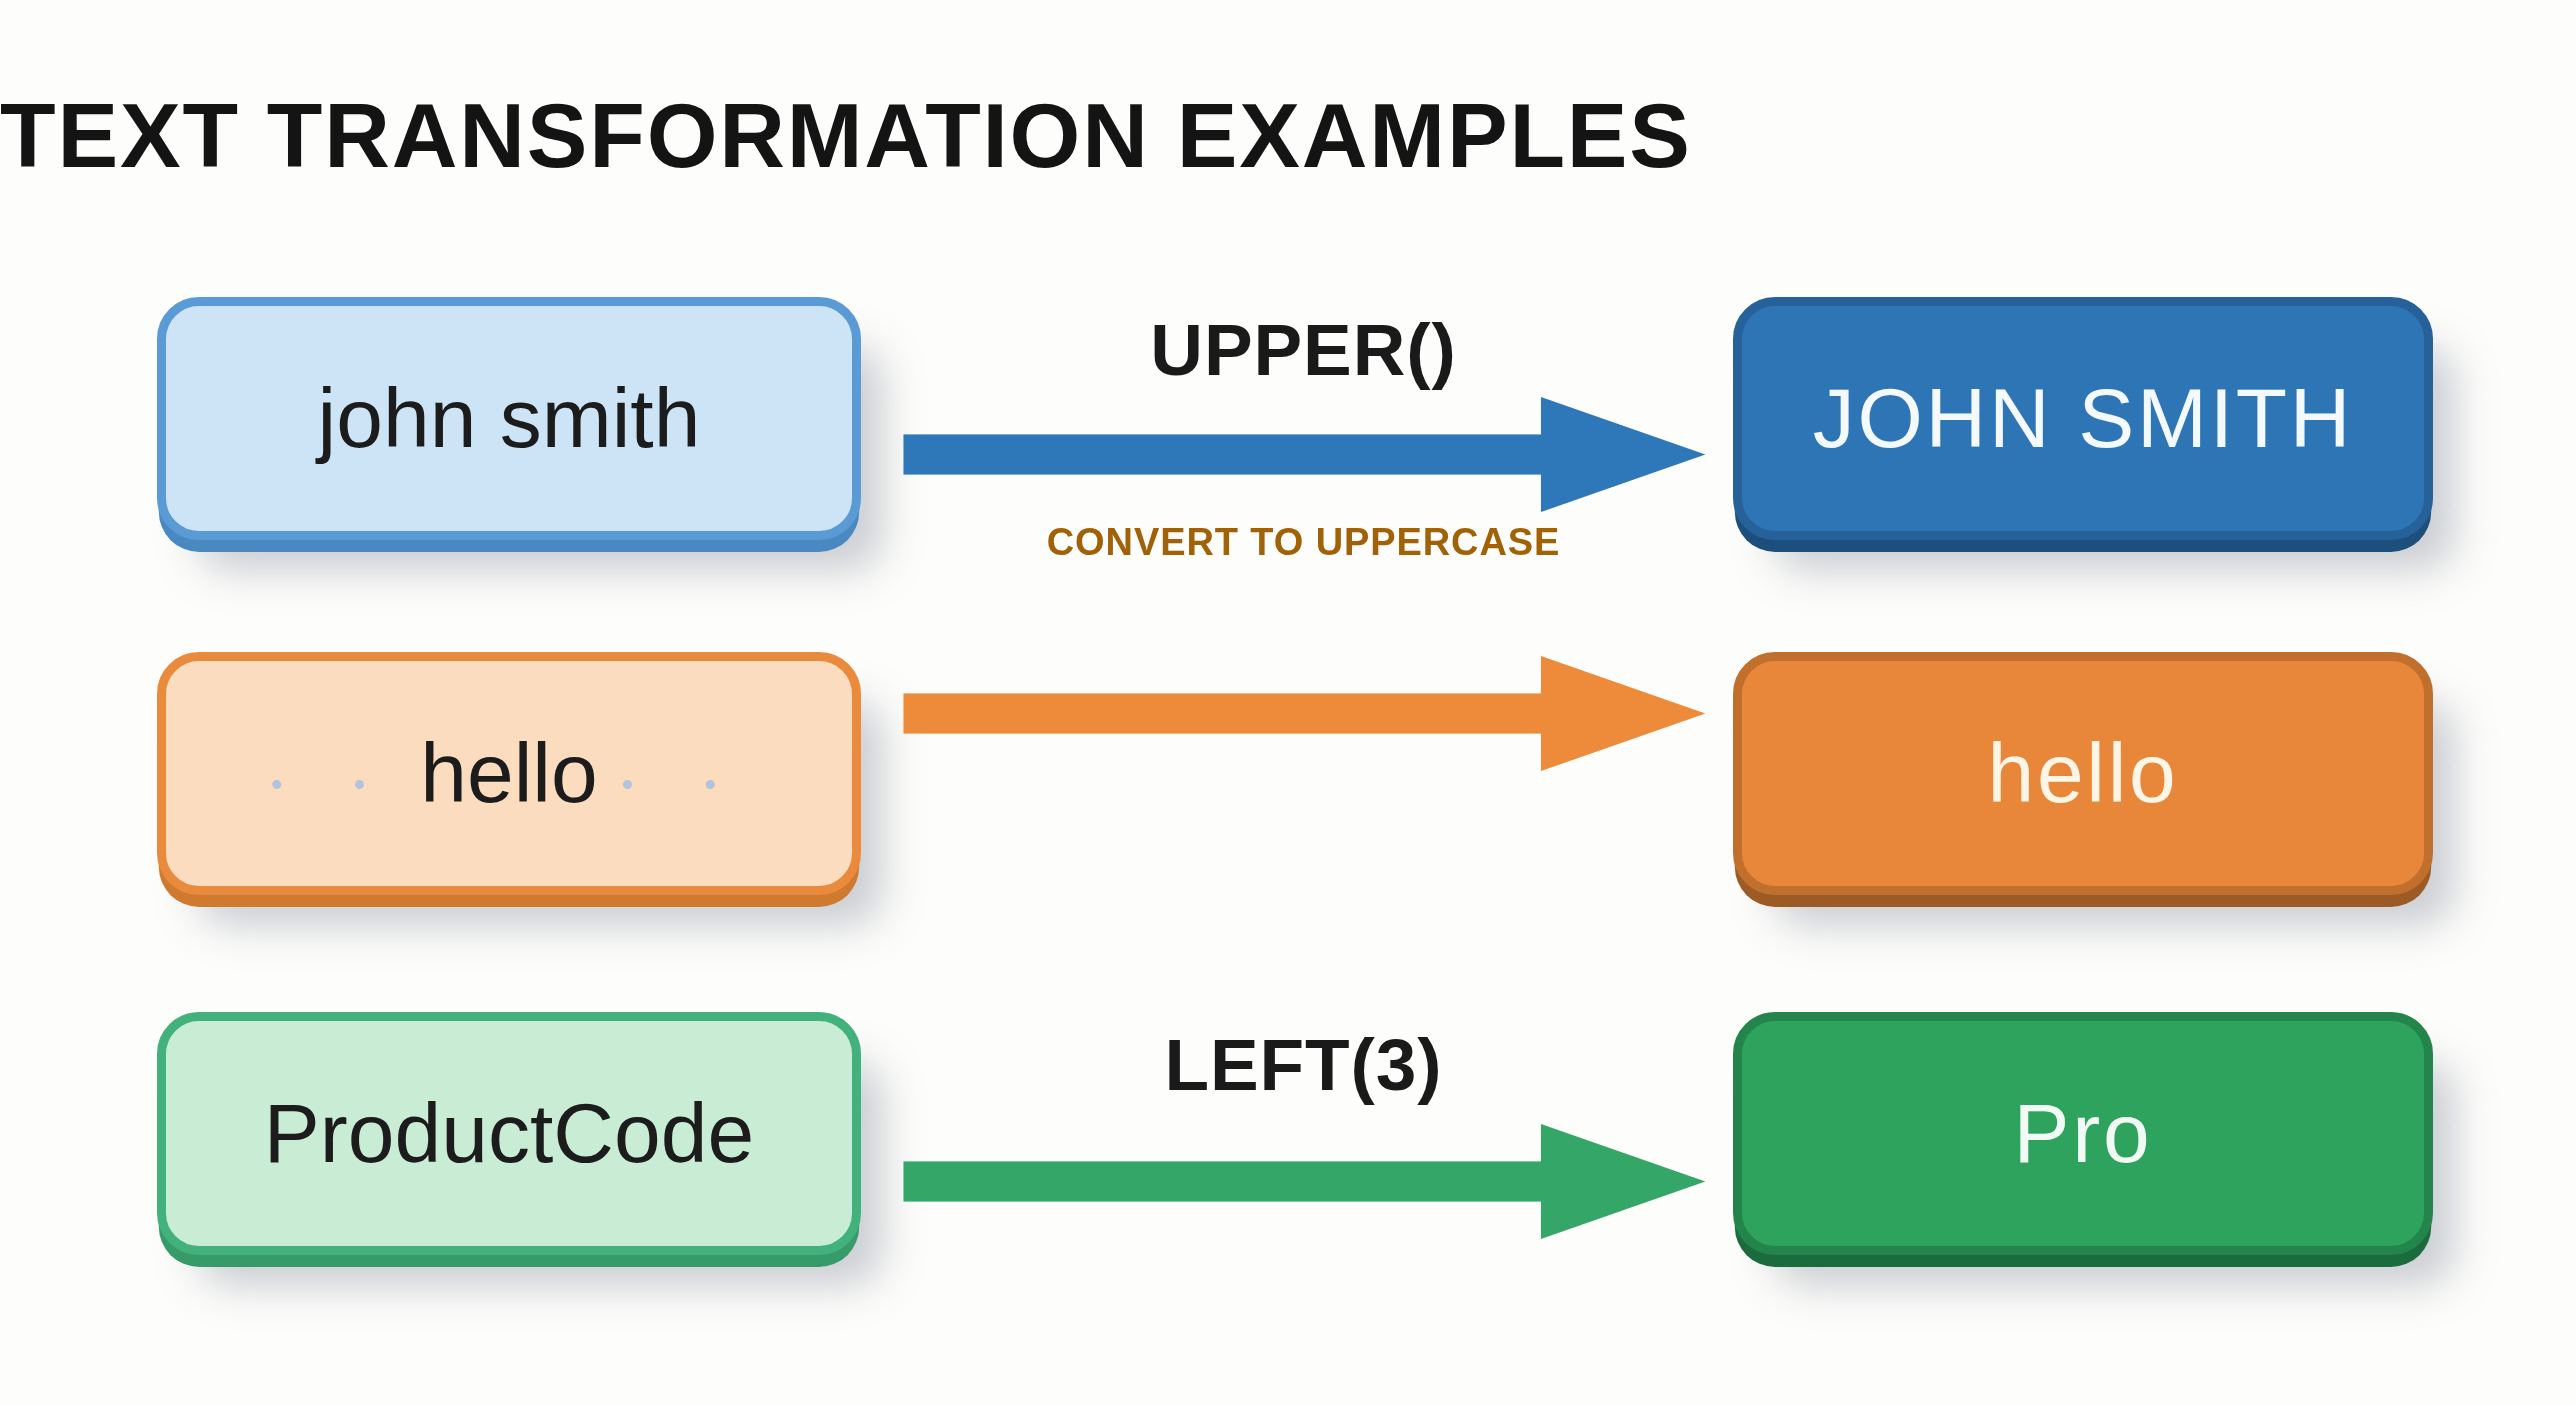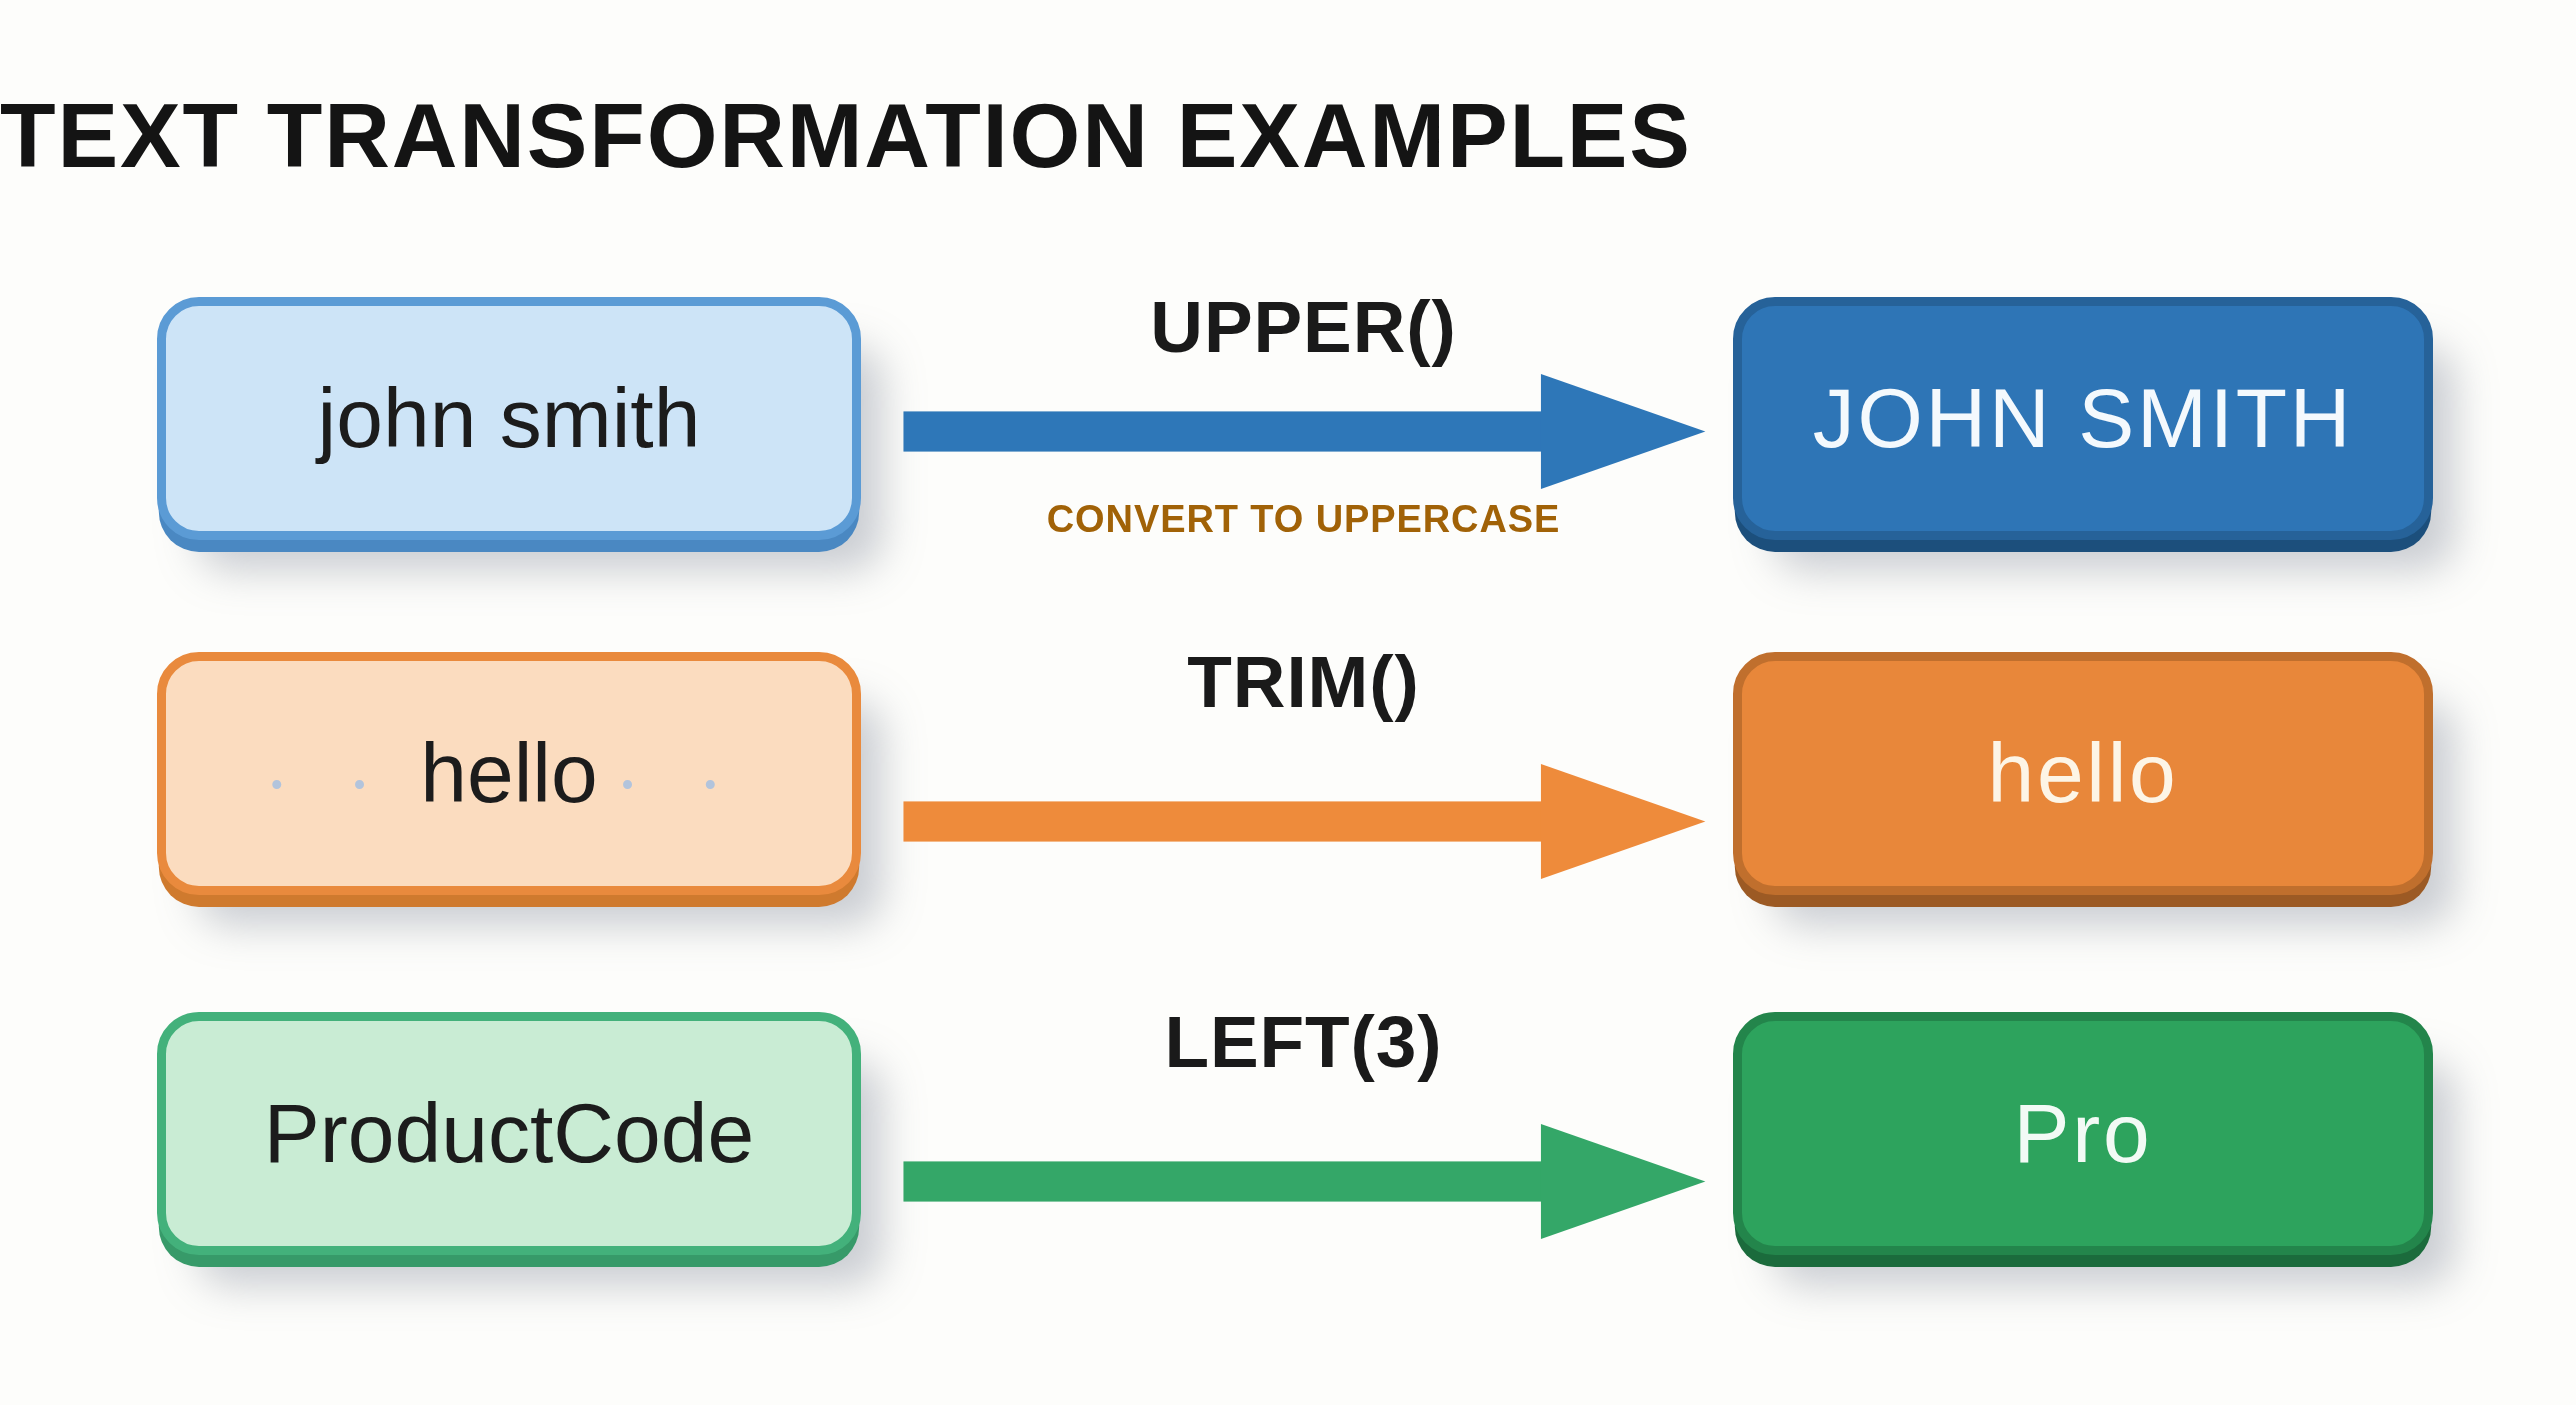--- a/index.html
+++ b/index.html
@@ -40,21 +40,21 @@
     border:9.1px solid var(--out-border);
     color:var(--out-text);
     font-size:84px;font-weight:400;letter-spacing:2.7px;
     box-shadow:0 13.7px 0 -1.8px var(--out-edge), 31px 40px 40px -9.1px rgba(120,130,145,0.38);
   }
   .mid{
     position:absolute;left:901px;width:805px;top:-7.3px;height:245px;
     display:flex;flex-direction:column;align-items:center;justify-content:space-between;
   }
   .fn-label{
-    font-size:73px;font-weight:800;letter-spacing:0.9px;color:#1a1a1a;line-height:1.0;
+    font-size:73px;font-weight:800;letter-spacing:0.9px;color:#1a1a1a;line-height:1.0;margin-top:23px;
   }
   .fn-desc{
     font-size:38px;font-weight:700;letter-spacing:0.9px;color:#a16207;line-height:1.0;
   }
   .arrow{height:137px;}
   .arrow svg{display:block;}
   .affix{
     font-size:33px;color:#b2c4dc;letter-spacing:31px;
     display:inline-block;transform:translateY(11px);
   }
@@ -86,21 +86,20 @@
   </div>
 </div>
 
 <div class="row r1" style="--in-fill: #fbdcbf; --in-border: #e98a3d; --in-edge: #cf7a2e; --arrow: #ee8b3b; --out-fill: #e8873a; --out-border: #c06f2d; --out-edge: #9c5a24; --out-text: #fdf5e6;">
   <div class="box inbox">
     <span class="affix">• •</span>
       <span>hello</span>
       <span class="affix">• •</span>
   </div>
   <div class="mid">
-    <div class="fn-label">TRIM()</div>
     <div class="arrow">
       <svg width="805" height="137" viewBox="0 0 880 150">
         <rect x="2" y="53" width="706" height="44" style="fill:var(--arrow)"></rect>
         <polygon points="700,12 880,75 700,138" style="fill:var(--arrow)"></polygon>
       </svg>
     </div>
   </div>
   <div class="box outbox">
     <span>hello</span>
   </div>

